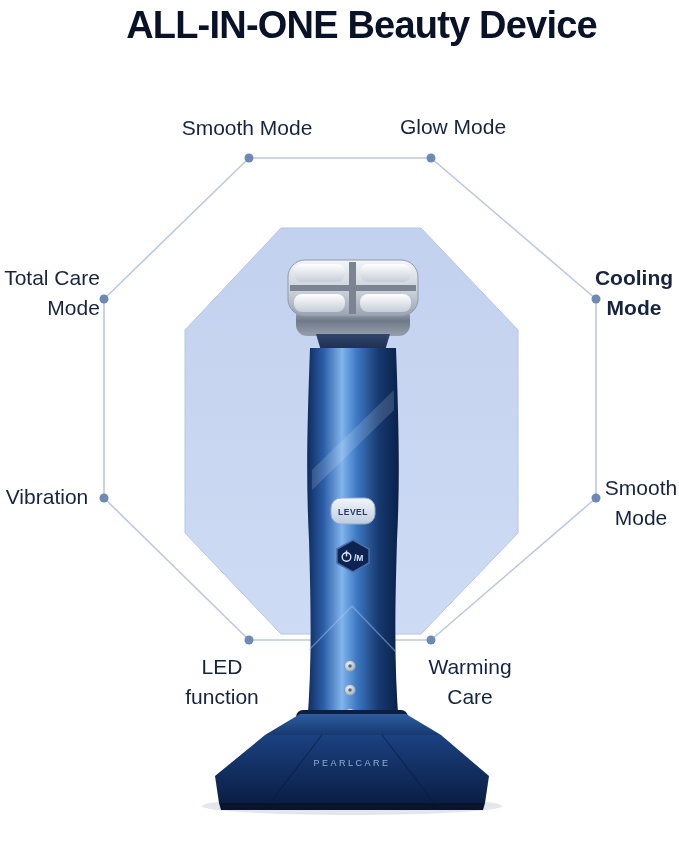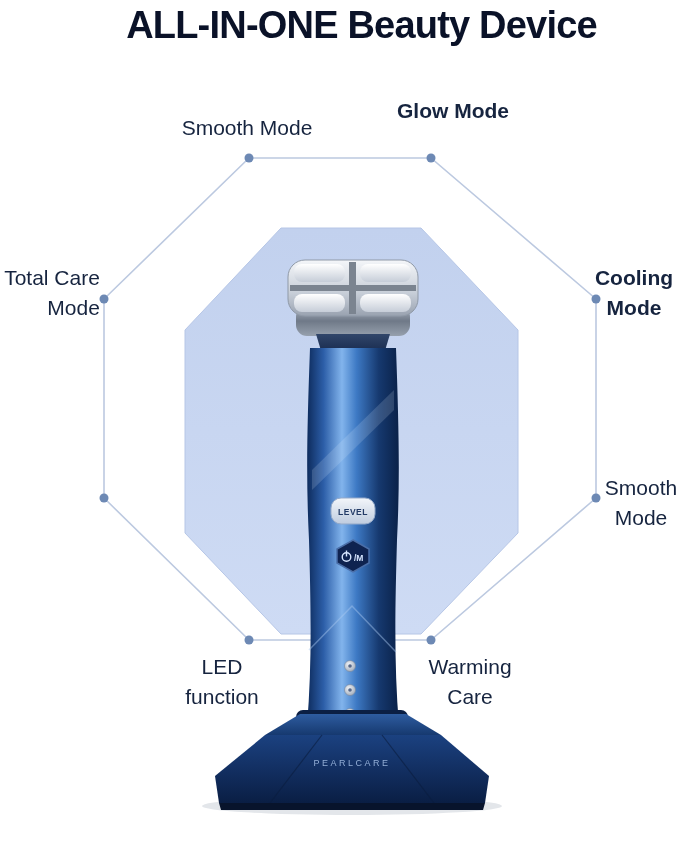--- a/index.html
+++ b/index.html
@@ -164,25 +164,26 @@
         <polygon points="265,735 441,735 489,776 485,803 219,803 215,776" fill="url(#baseGrad)"></polygon>
         <line x1="322" y1="735" x2="270" y2="803" stroke="#0a1c3d" stroke-opacity="0.6" stroke-width="1.2"></line>
         <line x1="382" y1="735" x2="434" y2="803" stroke="#0a1c3d" stroke-opacity="0.6" stroke-width="1.2"></line>
         <polygon points="219,803 485,803 483,810 221,810" fill="#08142c"></polygon>
         <text x="352" y="766" text-anchor="middle" font-size="9" letter-spacing="2.5" fill="#93aed6">PEARLCARE</text>
       </g>
     </g>
   </svg>
 
   <div class="vertex-label" style="left:247px; top:128px;">Smooth Mode</div>
-  <div class="vertex-label" style="left:453px; top:111px;font-weight:bold;">Glow Mode</div>
+  <div class="vertex-label" style="left:453px; top:127px;">Glow Mode</div>
   <div class="vertex-label" style="left:52px;  top:293px;text-align:right;">Total Care
 Mode</div>
   <div class="vertex-label" style="left:634px; top:293px;font-weight:bold;">Cooling
 Mode</div>
+  <div class="vertex-label" style="left:47px;  top:497px;">Vibration</div>
   <div class="vertex-label" style="left:641px; top:503px;">Smooth
 Mode</div>
   <div class="vertex-label" style="left:222px; top:682px;">LED
 function</div>
   <div class="vertex-label" style="left:470px; top:682px;">Warming
 Care</div>
 
 </div>
 
 </body></html>

